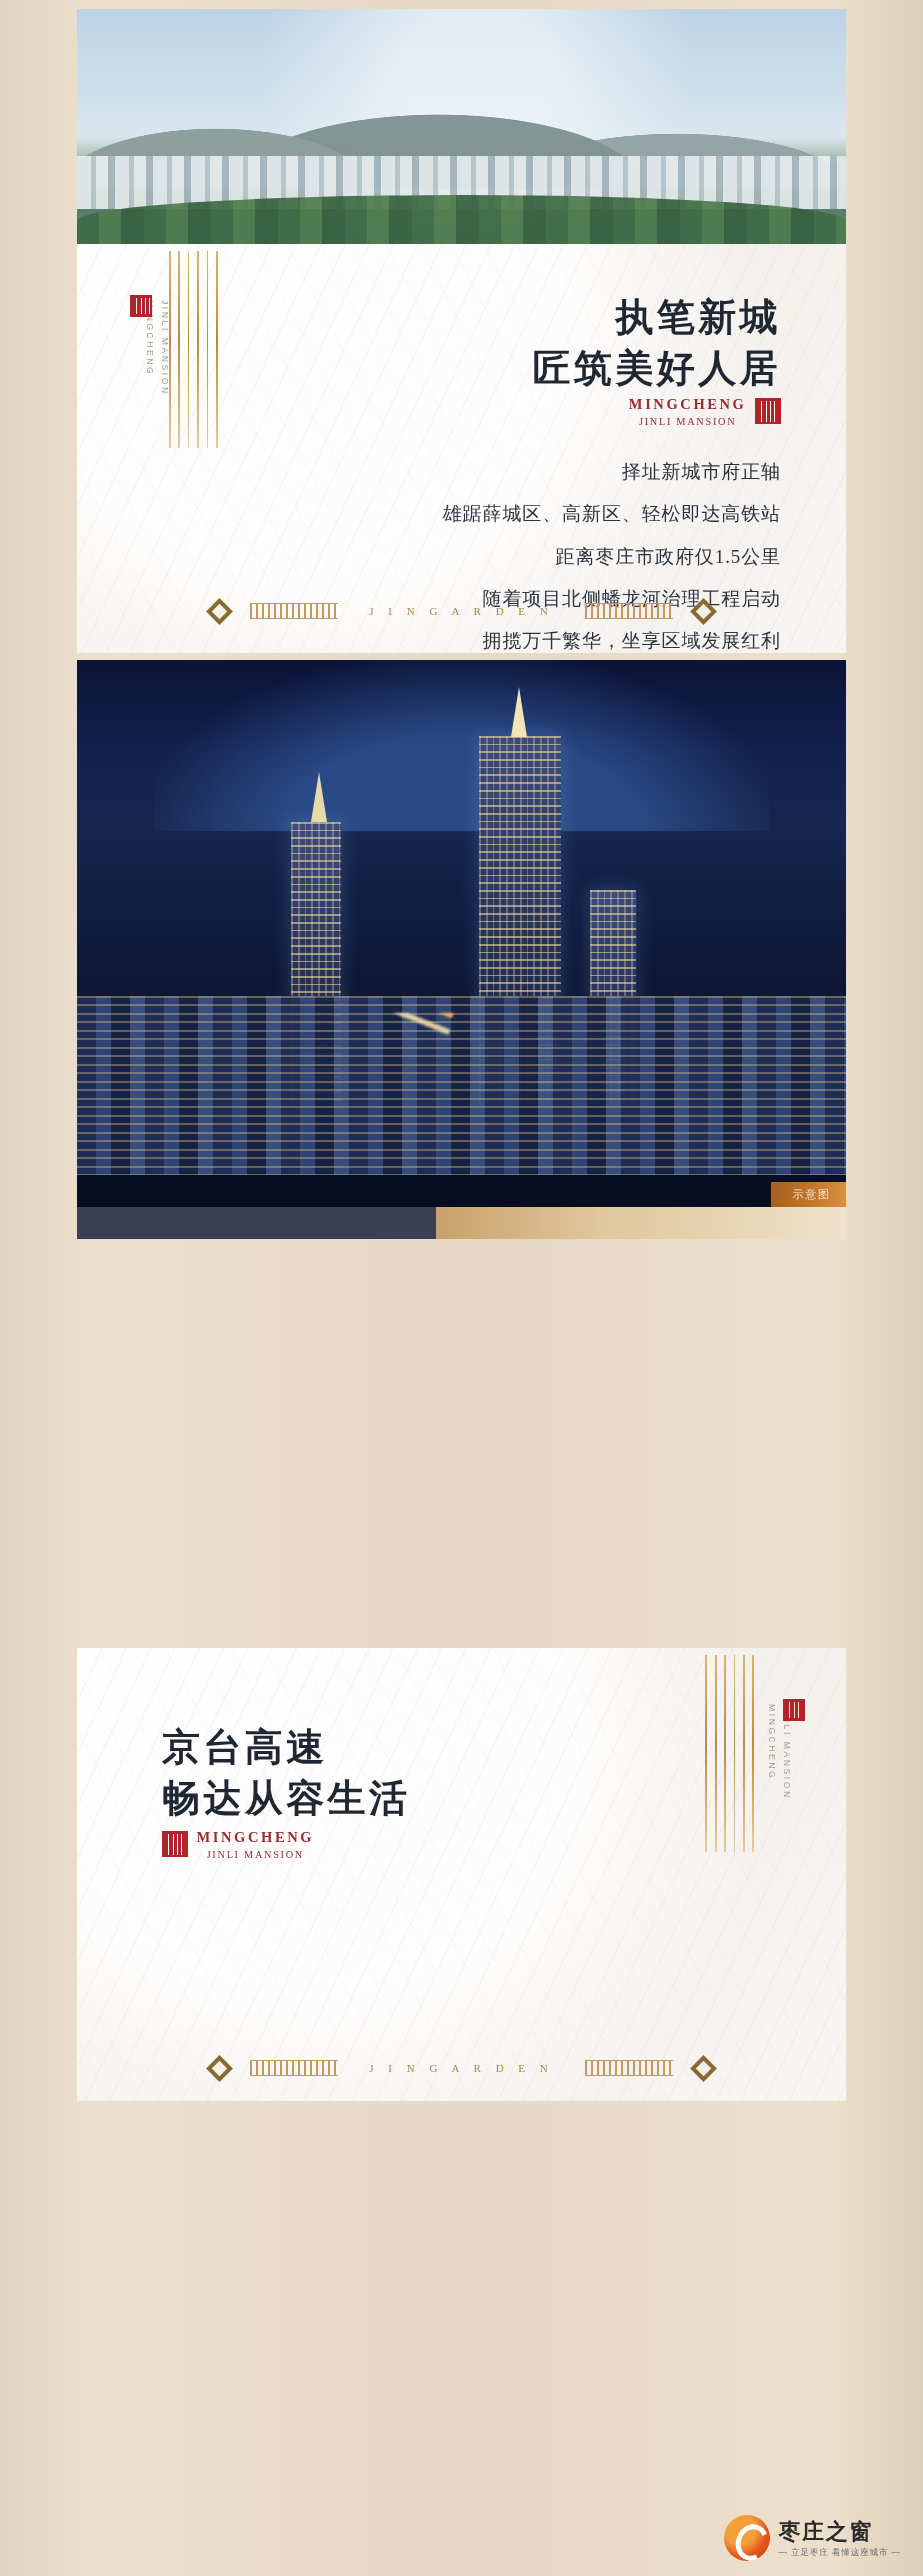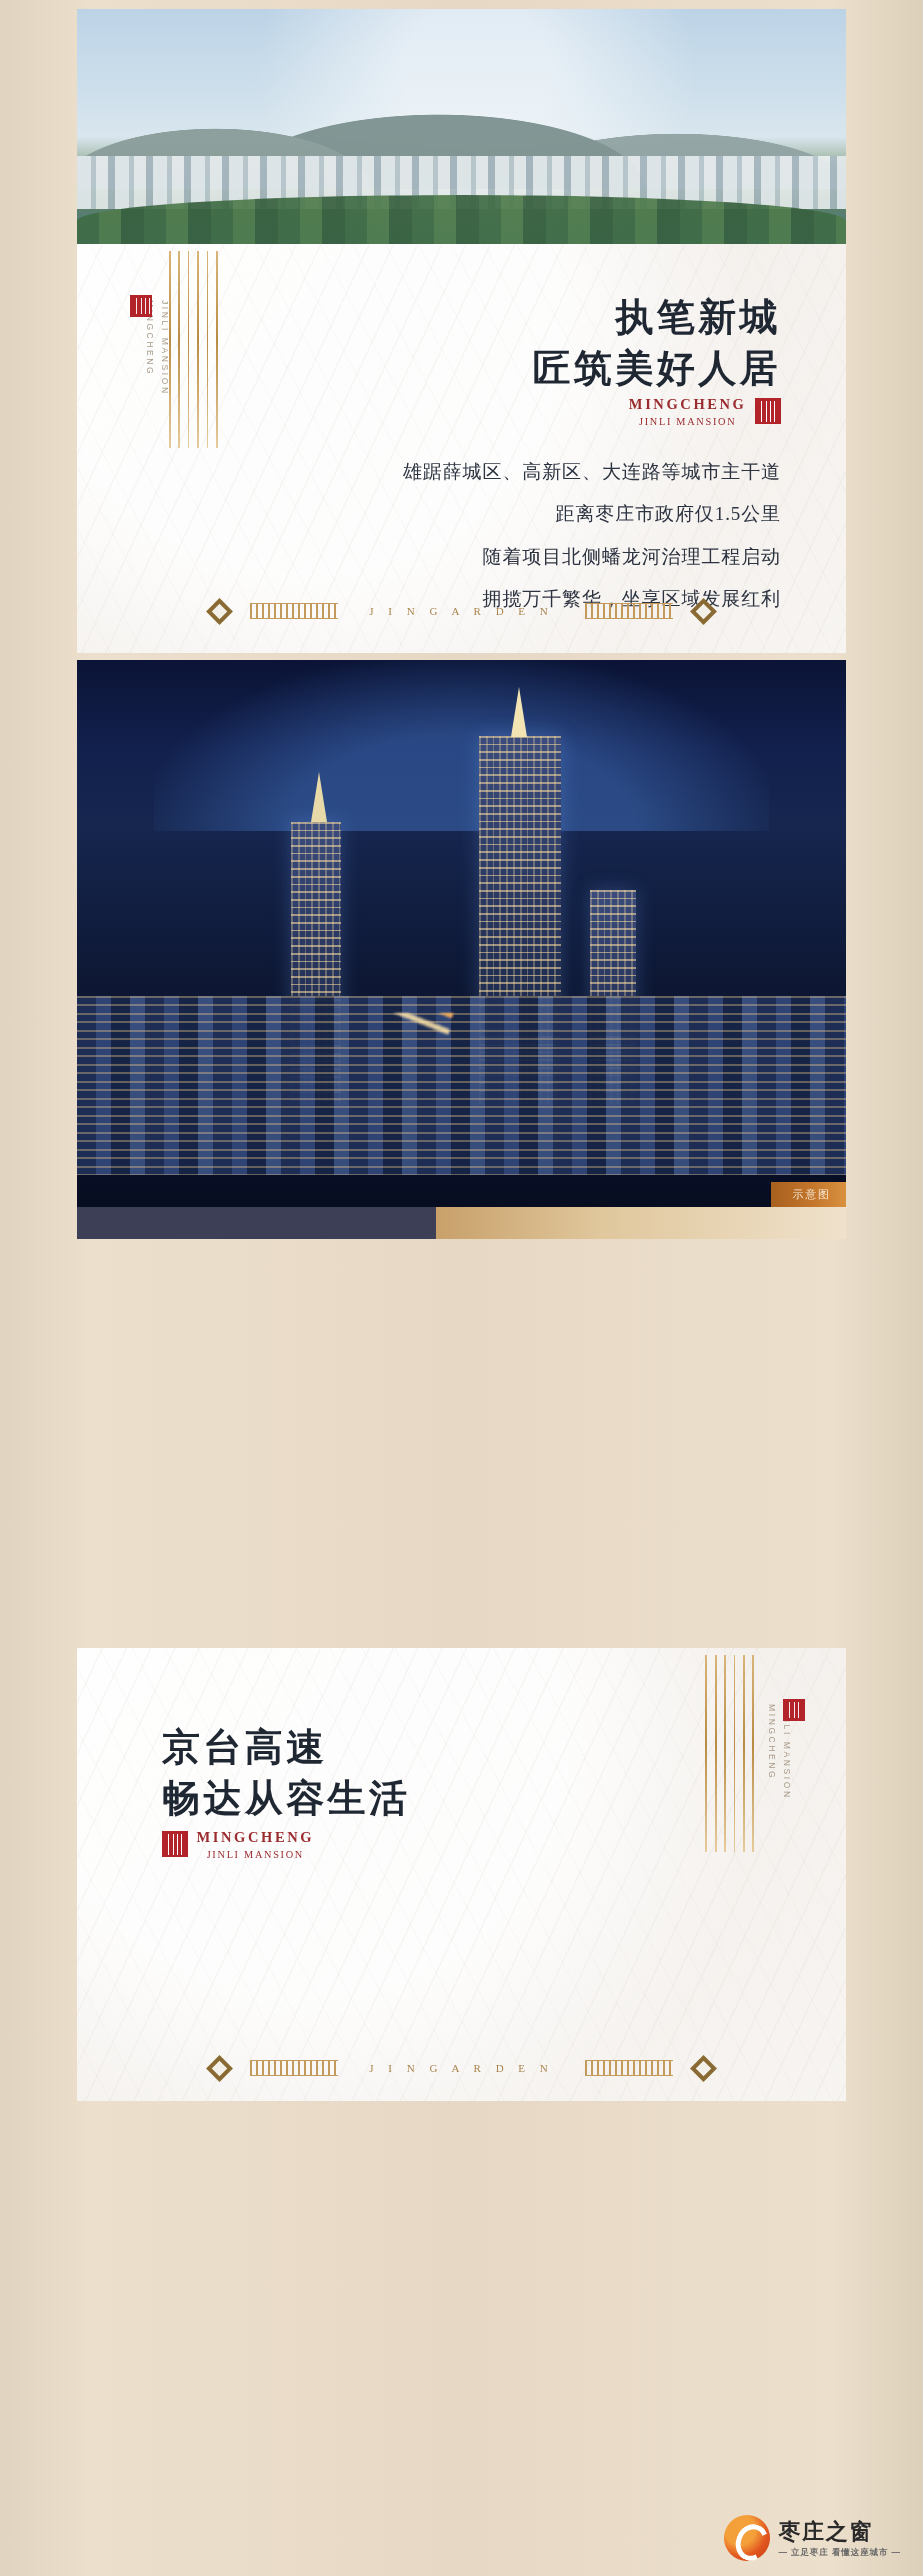--- a/index.html
+++ b/index.html
@@ -272,21 +272,21 @@
     background:radial-gradient(circle at 35% 32%, #f4a03a 0 35%, #e2561f 62%, #c23b12 100%);
     position:relative;
   }
   .wm-logo:after{
     content:"";position:absolute;left:12px;top:9.4px;width:22px;height:27px;
     border:5.1px solid #fff;border-right-color:transparent;border-radius:50%;
     transform:rotate(20deg);
   }
   .wm-text{line-height:1.25;}
   .wm-main{font-size:22px;font-weight:bold;color:#2a2a2a;letter-spacing:1.7px;font-family:"Liberation Serif",serif;}
-  .wm-sub{font-size:8.5px;color:#6a6a6a;letter-spacing:0.9px;margin-top:1.7px;font-weight:bold;}
+  .wm-sub{font-size:8.5px;color:#6a6a6a;letter-spacing:0.9px;margin-top:1.7px;}
 </style>
 </head>
 <body>
 
 <div class="page">
 
   <div class="sheet" style="top:8.5px;">
     <div class="photo photo-day">
       <div class="day-hills"></div>
       <div class="day-city"></div>
@@ -325,21 +325,22 @@
 
     <div class="brandmark" style="position:absolute;right:65px;top:152px;">
       <div class="bm-text">
         <div class="bm-en">MINGCHENG</div>
         <div class="bm-sub">JINLI MANSION</div>
       </div>
       <div class="bm-seal"></div>
     </div>
 
     <div class="body-copy" style="position:absolute;right:65px;top:212px;text-align:right;">
-      <p>雄踞薛城区、高新区、大连路等城市主干道</p>
+      <p>择址新城市府正轴</p>
+      <p>雄踞薛城区、高新区、轻松即达高铁站</p>
       <p>距离枣庄市政府仅1.5公里</p>
       <p>随着项目北侧蟠龙河治理工程启动</p>
       <p>拥揽万千繁华，坐享区域发展红利</p>
     </div>
 
     <div class="ornament" style="bottom:31px;">
       <div class="orn-dia"></div>
       <div class="orn-bar"></div>
       <div class="orn-word">J I N G A R D E N</div>
       <div class="orn-bar"></div>

